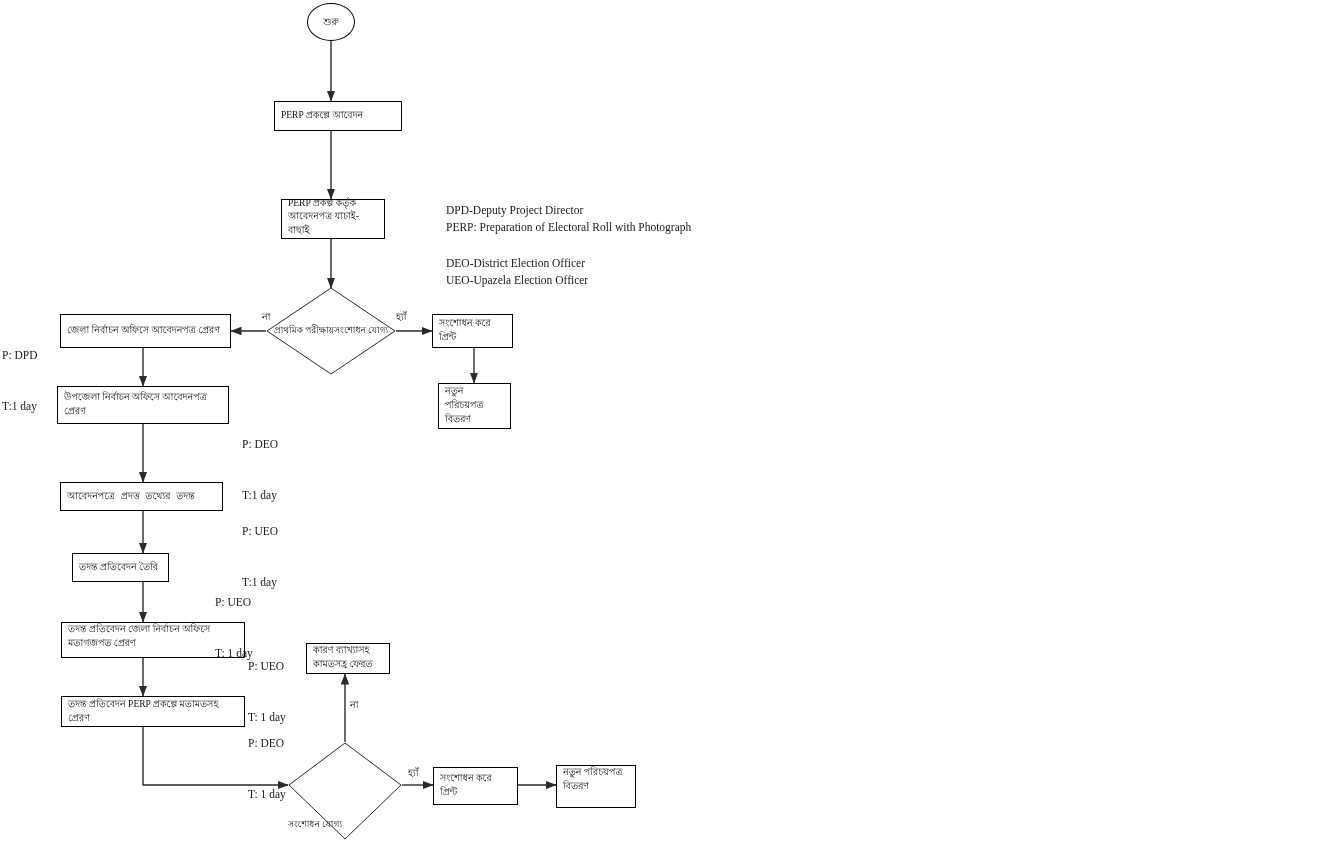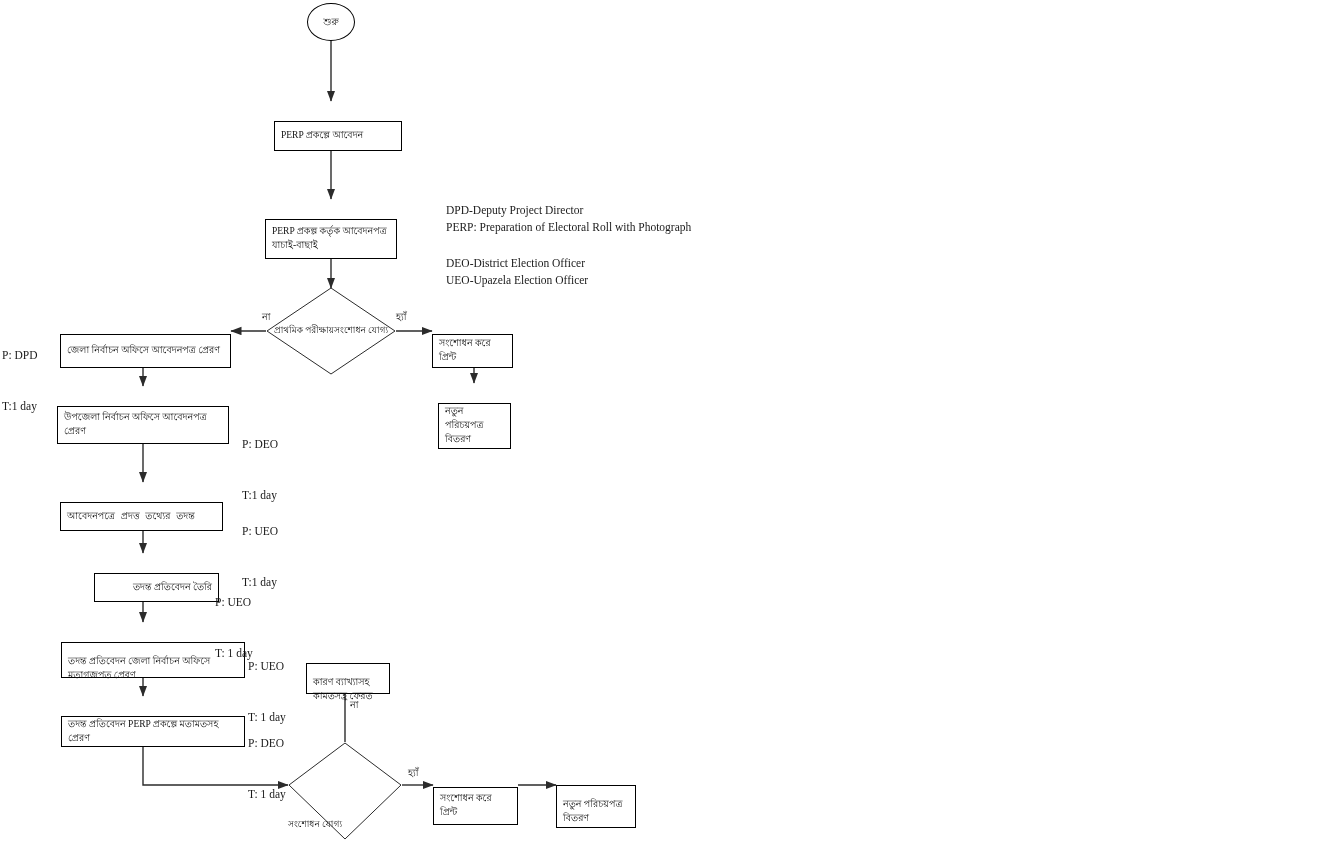--- a/index.html
+++ b/index.html
@@ -24,25 +24,24 @@
     pointer-events: none;
   }
   .node {
     position: absolute;
     box-sizing: border-box;
     border: 1px solid #000000;
     background: #ffffff;
     color: #111111;
     font-size: 9.5px;
     line-height: 1.45;
-    padding: 12px 6px;
+    padding: 0 6px;
     display: flex;
     align-items: center;
     font-family: "Liberation Serif", serif;
-    margin-top: 20px;
   }
   .node.vtop { align-items: flex-start; }
   .ellipse {
     position: absolute;
     box-sizing: border-box;
     border: 1px solid #000000;
     border-radius: 50%;
     background: #ffffff;
     display: flex;
     align-items: center;
@@ -145,21 +144,21 @@
     <div>DPD-Deputy Project Director</div>
     <div>PERP: Preparation of Electoral Roll with Photograph</div>
     <div style="margin-top:20px;">DEO-District Election Officer</div>
     <div>UEO-Upazela Election Officer</div>
   </div>
 
   <div class="node" style="left:274px; top:101px; width:128px; height:30px;">
     <span class="bn">PERP প্রকল্পে আবেদন</span>
   </div>
 
-  <div class="node" style="left:265px; top:199px; width:132px; height:40px;">
+  <div class="node" style="left:281px; top:199px; width:104px; height:40px;align-items:flex-end;">
     <span class="bn">PERP প্রকল্প কর্তৃক আবেদনপত্র যাচাই-বাছাই</span>
   </div>
 
   <div class="node" style="left:60px; top:314px; width:171px; height:34px;">
     <span class="bn">জেলা নির্বাচন অফিসে আবেদনপত্র প্রেরণ</span>
   </div>
 
   <div class="node" style="left:432px; top:314px; width:81px; height:34px;">
     <span class="bn">সংশোধন করে প্রিন্ট</span>
   </div>
@@ -169,21 +168,21 @@
   </div>
 
   <div class="node" style="left:57px; top:386px; width:172px; height:38px;">
     <span class="bn">উপজেলা নির্বাচন অফিসে আবেদনপত্র প্রেরণ</span>
   </div>
 
   <div class="node" style="left:60px; top:482px; width:163px; height:29px;font-family:Liberation Mono, monospace;">
     <span class="bn">আবেদনপত্রে প্রদত্ত তথ্যের তদন্ত</span>
   </div>
 
-  <div class="node" style="left:94px; top:553px; width:125px; height:29px;justify-content:flex-end;">
+  <div class="node" style="left:72px; top:553px; width:97px; height:29px;">
     <span class="bn">তদন্ত প্রতিবেদন তৈরি</span>
   </div>
 
   <div class="node vtop" style="left:61px; top:622px; width:184px; height:36px;">
     <span class="bn">তদন্ত প্রতিবেদন জেলা নির্বাচন অফিসে মতাগজপত প্রেরণ</span>
   </div>
 
   <div class="node vtop" style="left:306px; top:643px; width:84px; height:31px;">
     <span class="bn">কারণ ব্যাখ্যাসহ কামতসহ্র ফেরত</span>
   </div>

